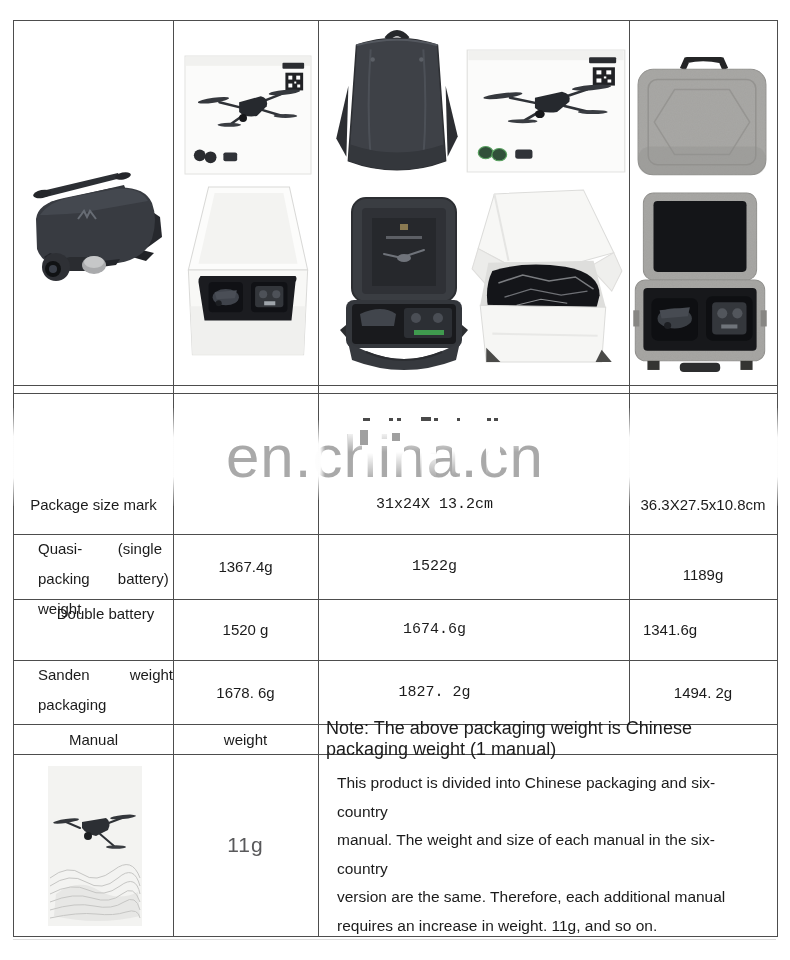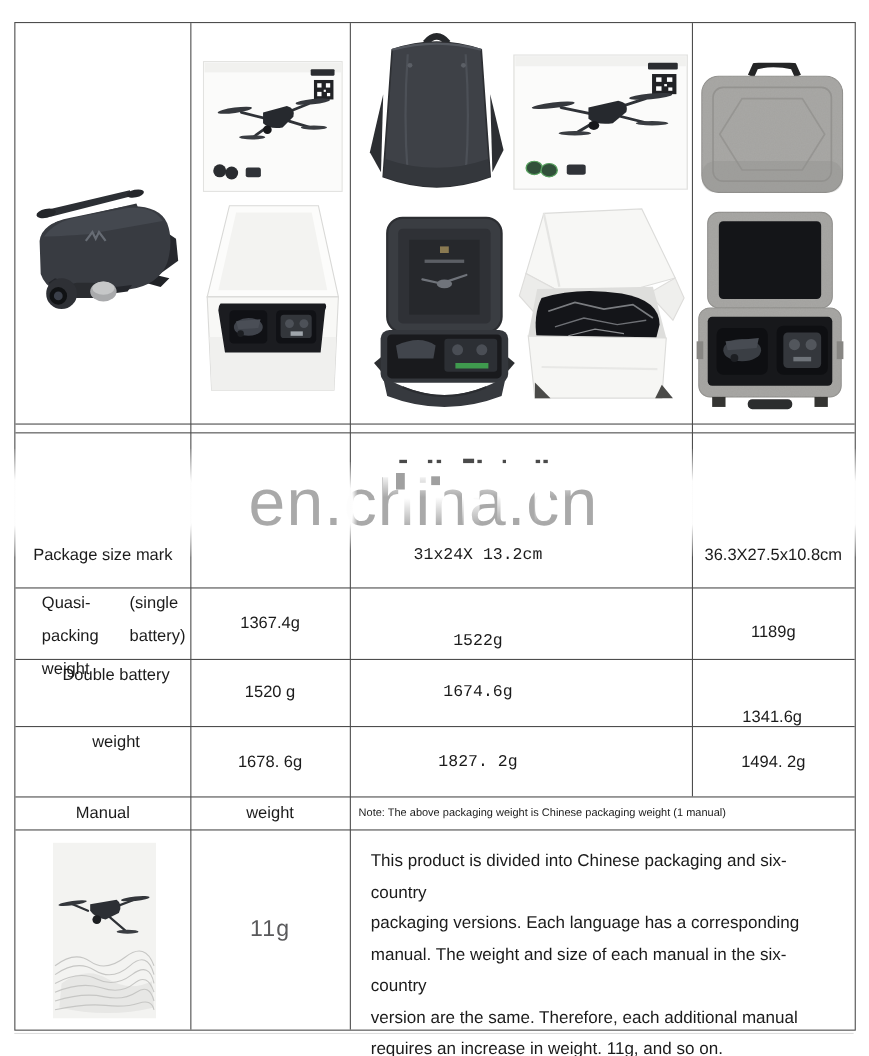--- a/index.html
+++ b/index.html
@@ -7,21 +7,21 @@
         font-family:"Liberation Sans","DejaVu Sans",sans-serif;color:#1b1b1b;}
   .frame{position:absolute;left:13px;top:20px;width:765px;height:917px;
          border:1px solid #4d4d4d;box-sizing:border-box;}
   .vl{position:absolute;top:0;width:1px;background:#4d4d4d;}
   .hl{position:absolute;left:0;width:100%;height:1px;background:#4d4d4d;}
   .cell{position:absolute;box-sizing:border-box;font-size:15px;}
   .center{display:flex;align-items:center;justify-content:center;}
   .bottomtext{display:flex;align-items:flex-end;justify-content:center;padding-bottom:21px;}
   .col3off{padding-right:78px;font-family:Liberation Mono, monospace;}
   .lblcell{display:flex;flex-direction:row;justify-content:center;padding-left:24px;line-height:30px;}
-  .notecell{display:flex;align-items:center;padding-left:8px;font-size:10px;text-align:right;}
+  .notecell{display:flex;align-items:center;padding-left:8px;font-size:18px;}
   .desccell{padding:15px 24px 0 19px;font-size:15.5px;line-height:28.5px;}
   .manual-weight{font-size:21px;color:#59595b;letter-spacing:1px;}
   .watermark{position:absolute;left:226px;top:427px;font-size:60px;line-height:60px;
              letter-spacing:1px;color:rgba(150,150,150,0.82);white-space:nowrap;z-index:5;}
   .halo{position:absolute;z-index:6;background:radial-gradient(ellipse at center,
         rgba(255,255,255,0.98) 30%,rgba(255,255,255,0) 75%);}
   .smudge{position:absolute;z-index:6;background:linear-gradient(to bottom,
         rgba(255,255,255,1) 55%,rgba(255,255,255,0) 100%);}
   .mark{position:absolute;z-index:7;background:#4a4a4a;}
   .mark-gray{position:absolute;z-index:7;background:#a0a0a0;}
@@ -264,41 +264,42 @@
       <span>36.3X27.5x10.8cm</span>
     </div>
 
     <div class="cell lblcell" style="left:0;top:513px;width:159px;height:65px;">
       <div>Quasi-packing weight</div>
       <div>(single battery)</div>
     </div>
     <div class="cell center" style="left:159px;top:513px;width:145px;height:65px;">
       <span>1367.4g</span>
     </div>
-    <div class="cell center col3off" style="left:304px;top:529px;width:311px;height:65px;">
+    <div class="cell center col3off" style="left:304px;top:513px;width:311px;height:65px;">
       <span>1522g</span>
     </div>
     <div class="cell center" style="left:615px;top:521px;width:148px;height:65px;">
       <span>1189g</span>
     </div>
 
     <div class="cell lblcell" style="left:0;top:578px;width:159px;height:61px;">
       <div>Double battery</div>
     </div>
     <div class="cell center" style="left:159px;top:578px;width:145px;height:61px;">
       <span>1520 g</span>
     </div>
     <div class="cell center col3off" style="left:304px;top:578px;width:311px;height:61px;">
       <span>1674.6g</span>
     </div>
-    <div class="cell center" style="left:614px;top:578px;width:148px;height:61px;align-items:flex-end;">
+    <div class="cell center" style="left:582px;top:578px;width:148px;height:61px;">
       <span>1341.6g</span>
     </div>
 
     <div class="cell lblcell" style="left:0;top:639px;width:159px;height:64px;">
+      <div>Sanden packaging</div>
       <div>weight</div>
     </div>
     <div class="cell center" style="left:159px;top:639px;width:145px;height:64px;">
       <span>1678. 6g</span>
     </div>
     <div class="cell center col3off" style="left:304px;top:639px;width:311px;height:64px;">
       <span>1827. 2g</span>
     </div>
     <div class="cell center" style="left:615px;top:639px;width:148px;height:64px;">
       <span>1494. 2g</span>
@@ -336,21 +337,20 @@
           <path d="M2 144 Q28 136 46 140 T76 136 T92 144"></path>
           <path d="M2 152 Q30 146 48 148 T78 146 T92 152"></path>
         </g>
       </svg>
     </div>
     <div class="cell center manual-weight" style="left:159px;top:733px;width:145px;height:182px;">
       <span>11g</span>
     </div>
     <div class="cell desccell" style="left:304px;top:733px;width:459px;height:182px;">
       <div>This product is divided into Chinese packaging and six-country</div>
-      <div>packaging versions. Each language has a corresponding</div>
       <div>manual. The weight and size of each manual in the six-country</div>
       <div>version are the same. Therefore, each additional manual</div>
       <div>requires an increase in weight. 11g, and so on.</div>
     </div>
   </div>
 
   <div class="watermark">en.china.cn</div>
 
   <div class="smudge" style="left:348px;top:404px;width:170px;height:48px;"></div>
   <div class="smudge" style="left:362px;top:420px;width:14px;height:60px;"></div>

